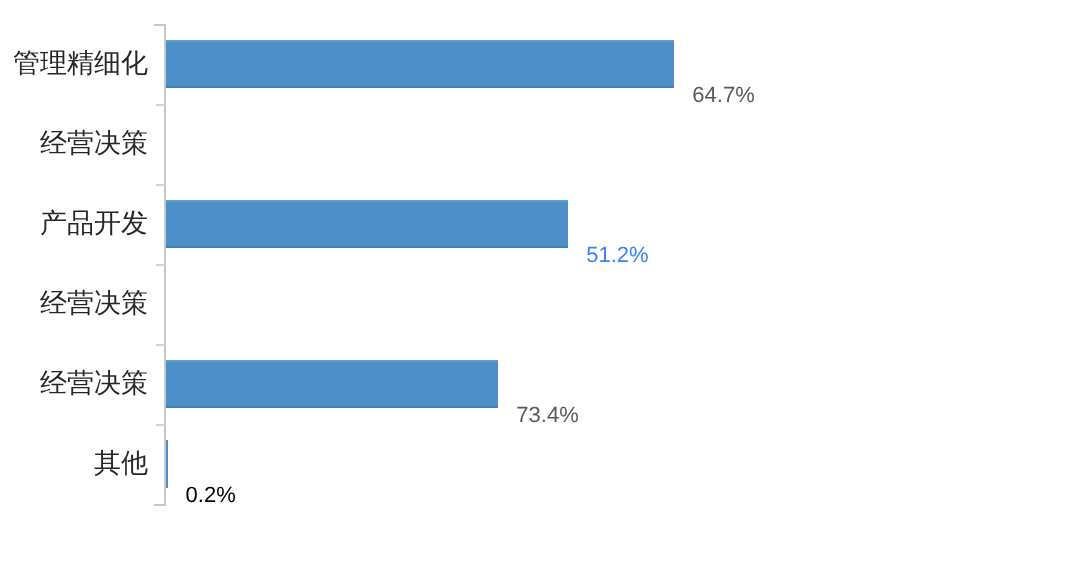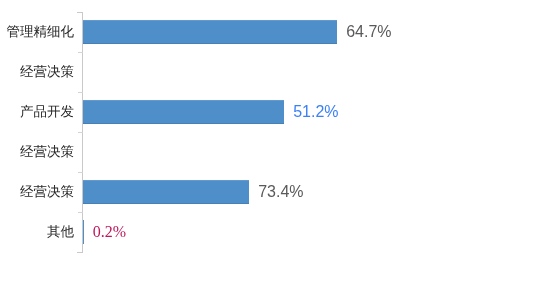--- a/index.html
+++ b/index.html
@@ -88,25 +88,25 @@
 
   .bar {
     height: 24px;
     background: #4f8fc9;
     box-shadow: inset 0 -1px 0 rgba(0,0,0,0.10),
                 inset 0 1px 0 rgba(255,255,255,0.10);
   }
 
   .value-label {
     position: absolute;
-    top: 0;
+    top: 16px;
     height: 24px;
     line-height: 24px;
     white-space: nowrap;
-    font-size: 16px;
+    font-size: 11px;
     color: #5a5a5a;
     margin-left: 9px;
   }
 </style>
 </head>
 <body>
 
 <div id="chart-root">
   <div class="plot-area">
 
@@ -146,19 +146,19 @@
           <div class="cat-label">经营决策</div>
           <div class="bar-wrap">
             <div class="bar" style="width: 166.179px; background: rgb(79, 143, 201);"></div>
             <div class="value-label" style="left: 166.179px; color: rgb(90, 90, 90);">73.4%</div>
           </div>
         </div>
         <div class="row" style="top: 212px;">
           <div class="cat-label">其他</div>
           <div class="bar-wrap">
             <div class="bar" style="width: 0.785714px; background: rgb(79, 143, 201); box-shadow: none;"></div>
-            <div class="value-label" style="left: 0.785714px; color: #be185d; font-family: Liberation Serif, serif;">0.2%</div>
+            <div class="value-label" style="left: 0.785714px; color: #000000;">0.2%</div>
           </div>
         </div>
       </div>
 
   </div>
 </div>
 
 </body></html>

